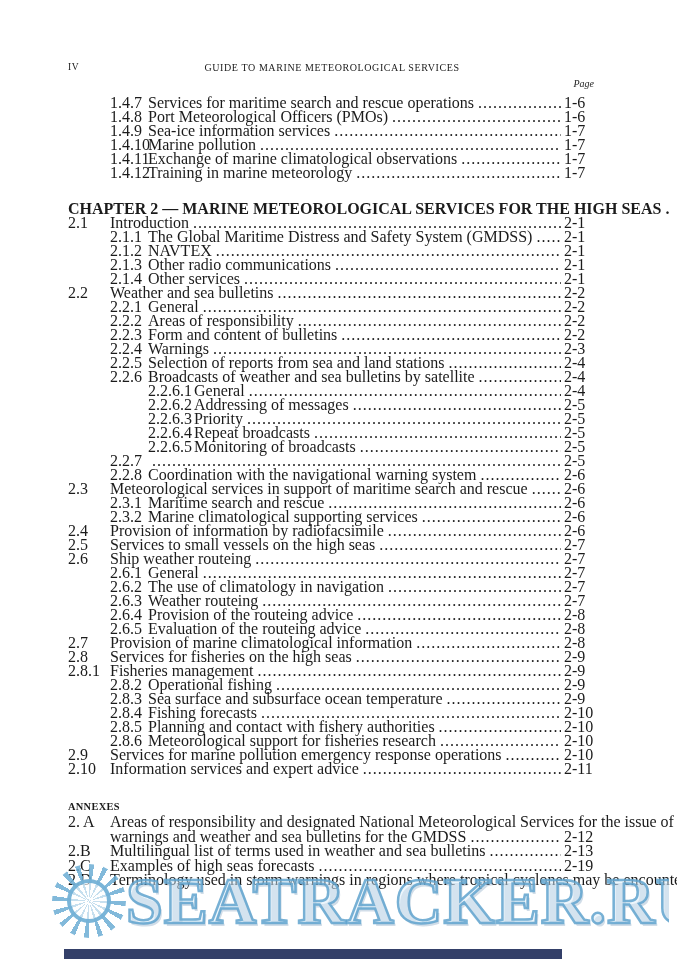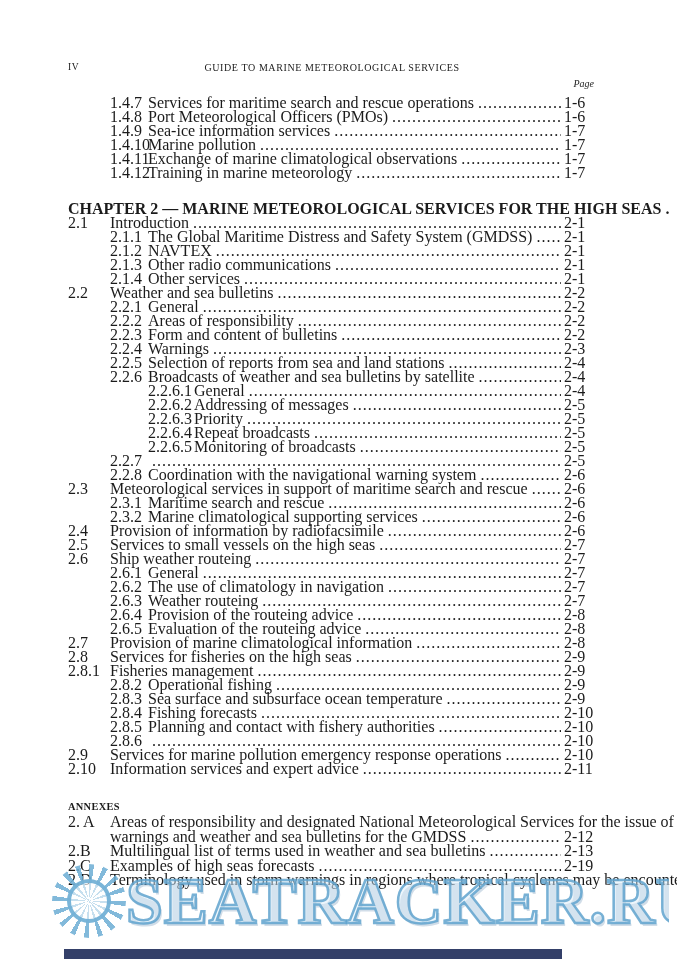--- a/index.html
+++ b/index.html
@@ -383,20 +383,21 @@
           <span class="pagenum">2-10</span>
         </div>
         <div class="toc-row level-2">
           <span class="num">2.8.5</span>
           <span class="label">Planning and contact with fishery authorities</span>
           <span class="dots">....................................................................................................................................................................................................................................................................</span>
           <span class="pagenum">2-10</span>
         </div>
         <div class="toc-row level-2">
           <span class="num">2.8.6</span>
+          <span class="label">Meteorological support for fisheries research</span>
           <span class="dots">....................................................................................................................................................................................................................................................................</span>
           <span class="pagenum">2-10</span>
         </div>
         <div class="toc-row level-1">
           <span class="num">2.9</span>
           <span class="label">Services for marine pollution emergency response operations</span>
           <span class="dots">....................................................................................................................................................................................................................................................................</span>
           <span class="pagenum">2-10</span>
         </div>
         <div class="toc-row level-1">

